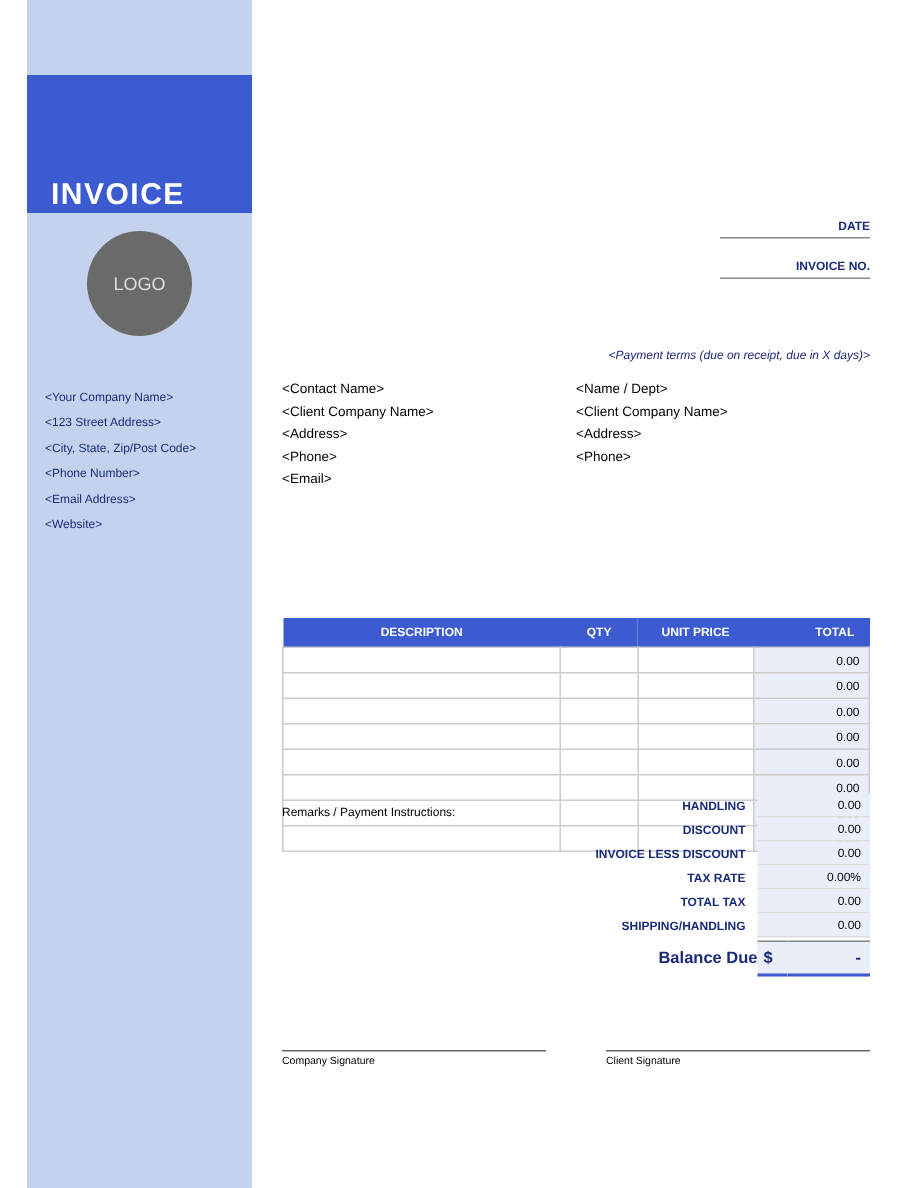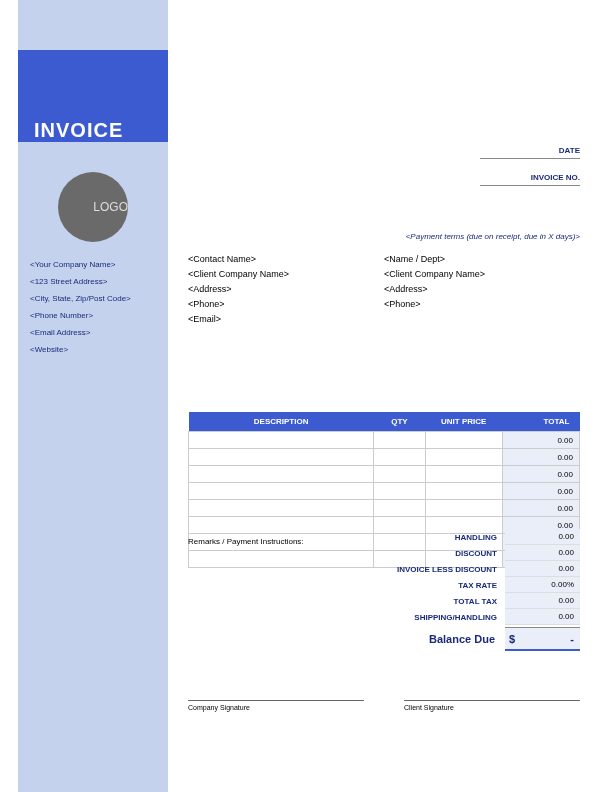--- a/index.html
+++ b/index.html
@@ -2,21 +2,21 @@
 <html><head>
 <meta charset="utf-8">
 <style>
   * { margin: 0; padding: 0; box-sizing: border-box; }
   body { width: 612px; height: 792px; background: #fff; font-family: Arial, sans-serif; font-size: 9px; color: #000; position: relative; }
   
   .sidebar { position: absolute; left: 18px; top: 0; width: 150px; height: 792px; background: #c5d2ee; }
   .header-box { position: absolute; left: 18px; top: 50px; width: 150px; height: 92px; background: #3c5bd0; display: flex; align-items: flex-end; padding-left: 16px; }
   .header-box h1 { color: #fff; font-size: 20px; font-weight: bold; letter-spacing: 1px; }
   
-  .logo-circle { position: absolute; left: 58px; top: 172px; width: 70px; height: 70px; border-radius: 50%; background: #6a6a6a; display: flex; align-items: center; justify-content: flex-end; color: #ddd; font-size: 12px; }
+  .logo-circle { position: absolute; left: 58px; top: 154px; width: 70px; height: 70px; border-radius: 50%; background: #6a6a6a; display: flex; align-items: center; justify-content: center; color: #ddd; font-size: 12px; }
   
   .company-info { position: absolute; left: 30px; top: 260px; width: 130px; color: #1a2a7a; }
   .company-info div { margin-bottom: 8px; font-size: 8px; }
   
   .date-block { position: absolute; right: 32px; top: 146px; width: 100px; text-align: right; }
   .date-block .lbl { font-size: 8px; font-weight: bold; color: #1a2a7a; border-bottom: 1px solid #888; padding-bottom: 3px; margin-bottom: 14px; }
   
   .pay-terms { position: absolute; right: 32px; top: 232px; font-size: 8px; font-style: italic; color: #1a2a7a; }
   
   .bill-ship { position: absolute; left: 188px; top: 254px; right: 32px; display: flex; gap: 0; }
@@ -34,21 +34,21 @@
   .items-table tbody td.total-cell { text-align: right; background: #eaeef8; }
   
   .summary { position: absolute; left: 188px; right: 32px; top: 529px; }
   .remarks { position: absolute; left: 0; top: 8px; font-size: 8px; color: #000; }
   .sum-rows { }
   .sum-row { display: flex; justify-content: flex-end; align-items: center; height: 16px; }
   .sum-row .slabel { font-size: 8px; font-weight: bold; color: #1a2a7a; text-align: right; padding-right: 8px; }
   .sum-row .sval { width: 75px; text-align: right; font-size: 8px; padding-right: 6px; border-bottom: 1px solid #ddd; height: 100%; display: flex; align-items: center; justify-content: flex-end; background: #eaeef8; }
   
   .balance-row { display: flex; justify-content: flex-end; align-items: center; height: 24px; margin-top: 2px; }
-  .balance-row .blabel { font-size: 11px; font-weight: bold; color: #1a2a7a; padding-right: 10px; }
+  .balance-row .blabel { font-size: 11px; font-weight: bold; color: #1a2a7a; }
   .balance-row .bcur { width: 20px; text-align: left; font-size: 11px; font-weight: bold; color: #1a2a7a; border-top: 1px solid #888; border-bottom: 2px solid #3c5bd0; height: 100%; display: flex; align-items: center; padding-left: 4px; background: #eaeef8; }
   .balance-row .bval { width: 55px; text-align: right; font-size: 11px; font-weight: bold; color: #1a2a7a; border-top: 1px solid #888; border-bottom: 2px solid #3c5bd0; height: 100%; display: flex; align-items: center; justify-content: flex-end; padding-right: 6px; background: #eaeef8; }
   
   .signatures { position: absolute; left: 188px; right: 32px; top: 700px; display: flex; gap: 40px; }
   .sig { flex: 1; border-top: 1px solid #666; padding-top: 3px; font-size: 7px; color: #000; }
 </style>
 </head>
 <body>
 
 <div class="sidebar"></div>

